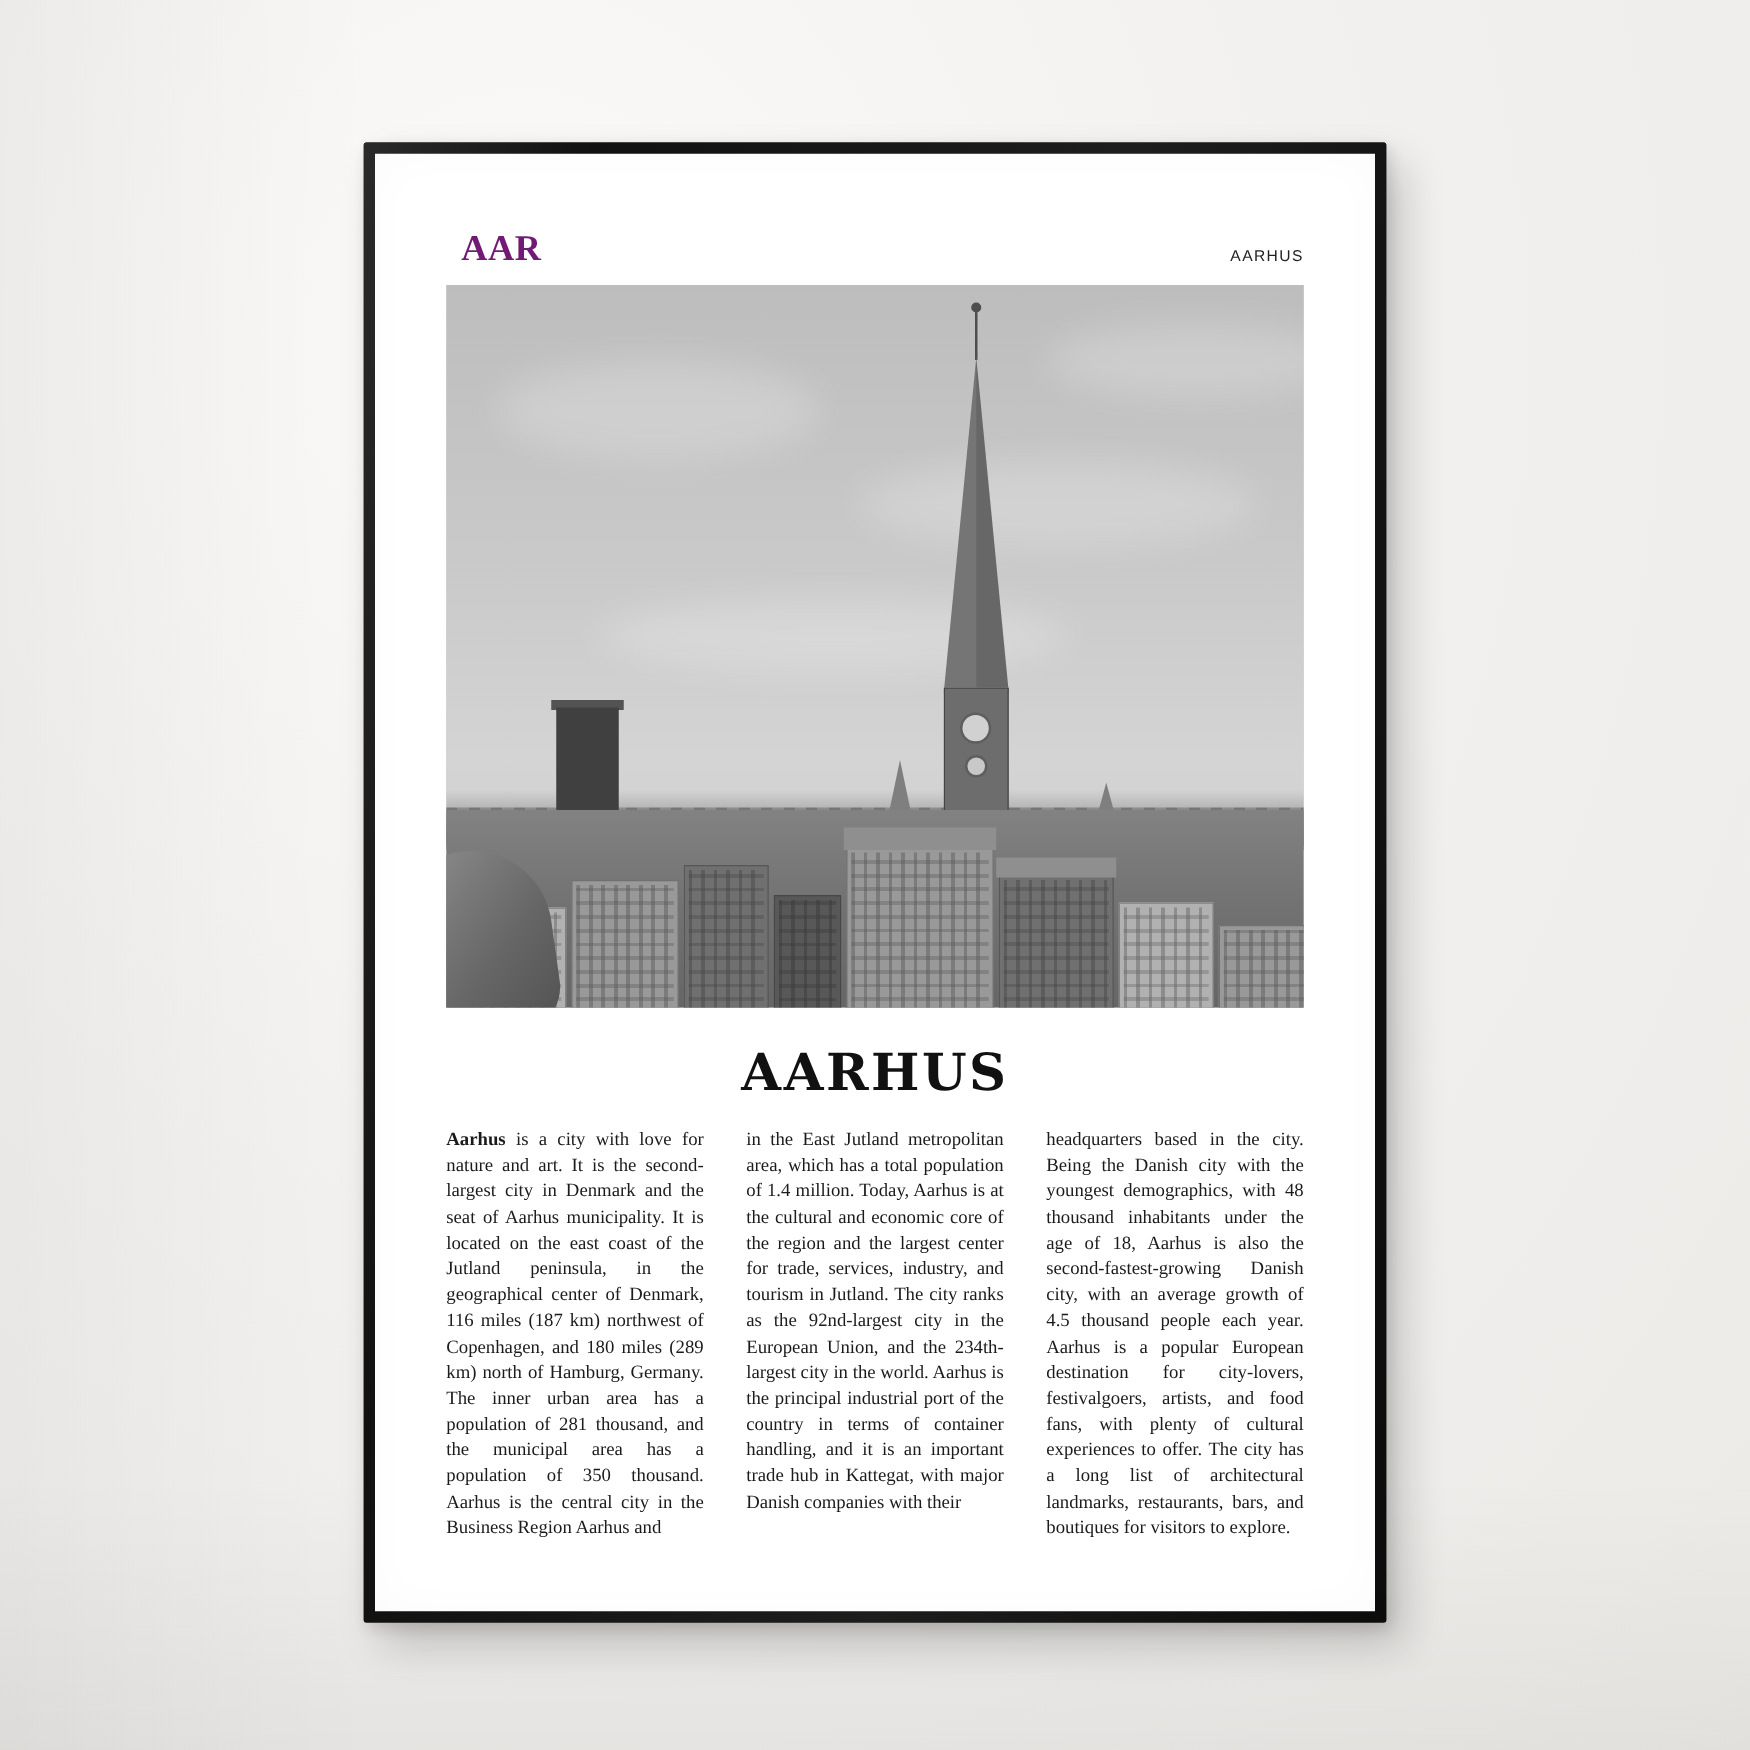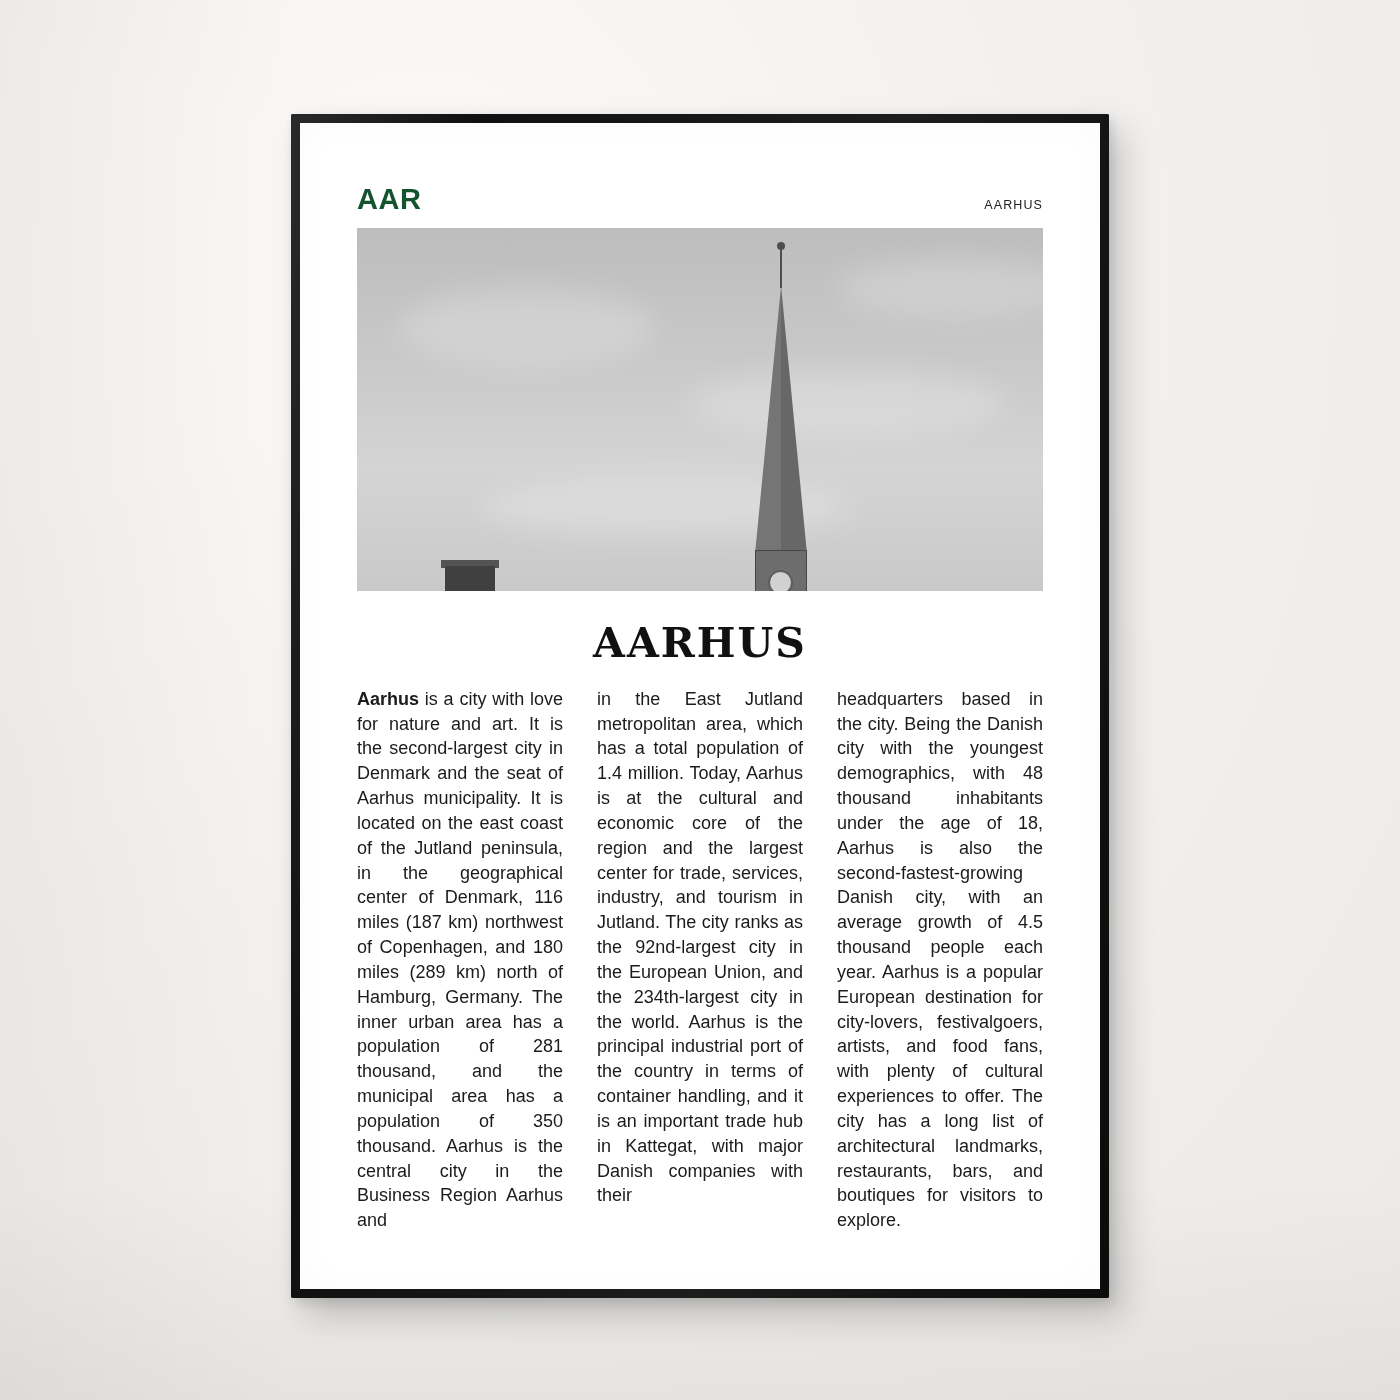--- a/index.html
+++ b/index.html
@@ -75,26 +75,27 @@
   }
 
   
   #poster-header {
     display: flex;
     align-items: flex-end;
     justify-content: space-between;
     margin-bottom: 14px;
   }
   #poster-code {
-    font-family: Liberation Sans, sans-serif;
+    font-family: Liberation Serif, serif;
     font-weight: 700;
     font-size: 29px;
     letter-spacing: 0.5px;
-    color: #14532d;
+    color: #701a75;
     line-height: 1;
+    margin-left: 12px;
   }
   #poster-country {
     font-family: "Liberation Sans", sans-serif;
     font-size: 12.5px;
     letter-spacing: 1.1px;
     color: #222;
     line-height: 1;
     padding-bottom: 3px;
   }
 
@@ -305,22 +306,22 @@
     font-weight: 700;
     font-size: 41px;
     letter-spacing: 2px;
     color: #111;
     margin-top: 28px;
     margin-bottom: 20px;
   }
   #columns {
     display: flex;
     gap: 34px;
-    font-family: Liberation Sans, sans-serif;
-    font-size: 18px;
+    font-family: Liberation Serif, serif;
+    font-size: 15px;
     line-height: 1.38;
     color: #1b1b1b;
     text-align: justify;
     text-justify: inter-word;
     hyphens: auto;
   }
   #columns .col {
     flex: 1 1 0;
     min-width: 0;
   }

